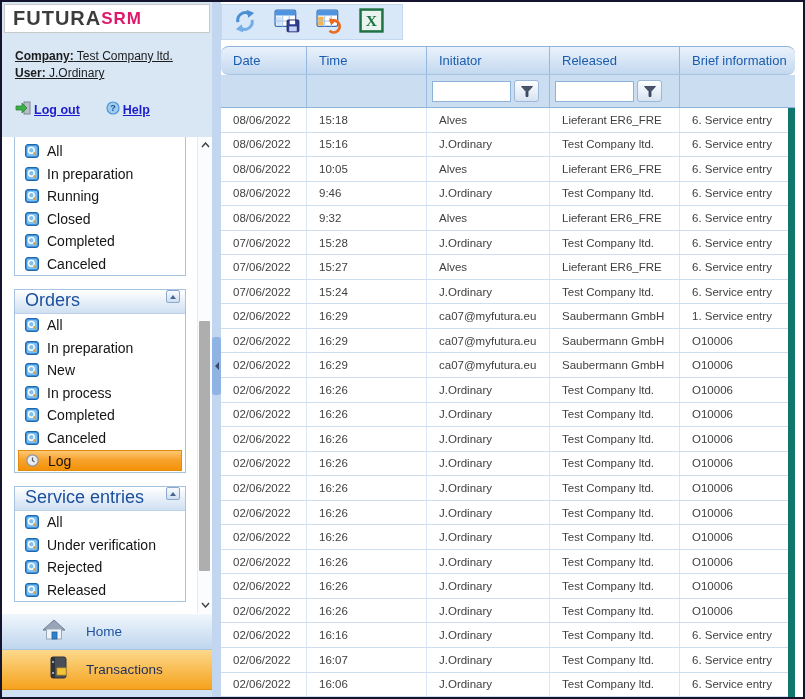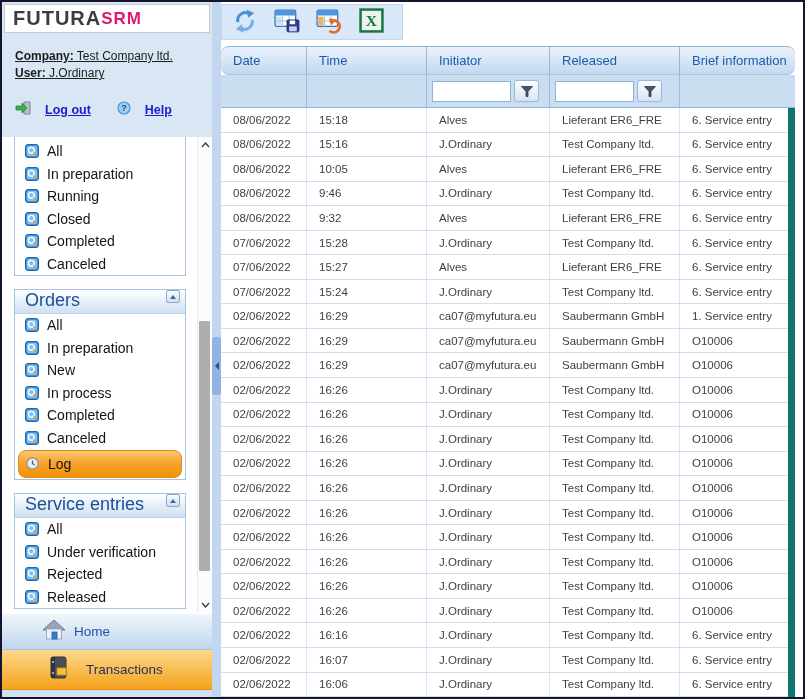--- a/index.html
+++ b/index.html
@@ -10,39 +10,39 @@
 
   
   .sidebar { width:210px; flex:none; display:flex; flex-direction:column; background:#d9e7f5; }
   .logo-box { margin:2px 2px 0 2px; height:29px; background:#fff; border:1px solid #c9c9c9; display:flex; align-items:center; padding-left:8px; }
   .logo-futura { font-size:20px; font-weight:bold; color:#3c3c3c; letter-spacing:1px; }
   .logo-srm { font-size:17px; font-weight:bold; color:#e0186c; letter-spacing:1px; }
   .info-area { height:104px; flex:none; padding:15px 0 0 13px; font-size:12px; color:#1c1c1c; }
   .info-line { line-height:17px;text-decoration:underline; }
   .info-line b { font-weight:bold; }
   .links-row { margin-top:19px; display:flex; align-items:center; gap:26px; }
-  .link { display:flex; align-items:center; gap:14px; color:#1c1ccd; font-size:12.5px; font-weight:bold; text-decoration:underline; cursor:pointer; }
+  .link { display:flex; align-items:center; gap:3px; color:#1c1ccd; font-size:12.5px; font-weight:bold; text-decoration:underline; cursor:pointer; }
 
   .scroll-region { height:476px; flex:none; display:flex; background:#fff; }
   .groups-viewport { flex:1; background:#fff; overflow:hidden; padding-left:12px; }
   .group { width:172px; border:1px solid #a6c3e2; background:#fff; margin-bottom:13px; }
   .group.headless { border-top:none; padding-top:3px; }
   .group-header { height:24px; background:linear-gradient(#ffffff,#cfe0f2); border-bottom:1px solid #bcd2ea; display:flex; align-items:flex-start; justify-content:space-between; padding:0 5px 0 10px; color:#1b4f9c; font-size:18px; }
   .collapse-btn { width:14px; height:13px; border:1px solid #8aa8cc; border-radius:2px; background:linear-gradient(#f8fbfe,#cfdeef); display:flex; align-items:center; justify-content:center; cursor:pointer; }
   .tri-up { width:0; height:0; border-left:3.5px solid transparent; border-right:3.5px solid transparent; border-bottom:4px solid #46648c; }
   .group-item { height:22.5px; display:flex; align-items:center; gap:8px; padding-left:10px; font-size:14px; color:#141414; cursor:pointer; }
   .group-item .item-icon { width:14px; height:14px; flex:none; display:flex; }
-  .group-item.selected { margin:1px 3px; height:28px; border:1px solid #e08a10; border-radius:8px; background:linear-gradient(#fcc873,#f8a32e 45%,#f29208); padding-left:7px; }
+  .group-item.selected { margin:1px 3px; height:21px; border:1px solid #e08a10; border-radius:0; background:linear-gradient(#fcc873,#f8a32e 45%,#f29208); padding-left:7px; }
 
   .v-scrollbar { width:15px; flex:none; background:#fafcfe; border-left:1px solid #e4ecf5; display:flex; flex-direction:column; align-items:center; }
   .sb-btn { width:15px; height:16px; flex:none; display:flex; align-items:center; justify-content:center; cursor:pointer; }
   .sb-track { flex:1; width:15px; position:relative; }
   .sb-thumb { position:absolute; left:1.5px; top:168px; width:11px; height:250px; background:#aeaeae; border-radius:1px; cursor:pointer; }
 
-  .nav-home { height:37px; flex:none; display:flex; align-items:center; gap:8px; padding-left:40px; background:linear-gradient(#f0f6fc,#bfd6ee); border-top:1px solid #ffffff; border-bottom:1px solid #a8c4e4; cursor:pointer; }
+  .nav-home { height:37px; flex:none; display:flex; align-items:center; gap:20px; padding-left:40px; background:linear-gradient(#f0f6fc,#bfd6ee); border-top:1px solid #ffffff; border-bottom:1px solid #a8c4e4; cursor:pointer; }
   .nav-home .nav-label { color:#2053a4; font-size:13.5px; }
   .nav-trans { height:40px; flex:none; display:flex; align-items:center; gap:18px; padding-left:46px; background:linear-gradient(#fcd98c,#f6a21d); border-bottom:1px solid #e09112; cursor:pointer; }
   .nav-trans .nav-label { color:#1d2d5e; font-size:13.5px; }
   .bottom-strip { flex:1; background:#cfe1f3; }
 
   
   .splitter { width:9px; flex:none; background:#c2d7ef; position:relative; }
   .split-handle { position:absolute; left:0; top:335px; width:9px; height:58px; background:#8fb3e3; border-radius:3px; display:flex; align-items:center; justify-content:center; cursor:pointer; }
   .tri-left { width:0; height:0; border-top:4px solid transparent; border-bottom:4px solid transparent; border-right:4px solid #3c4c68; }
 

